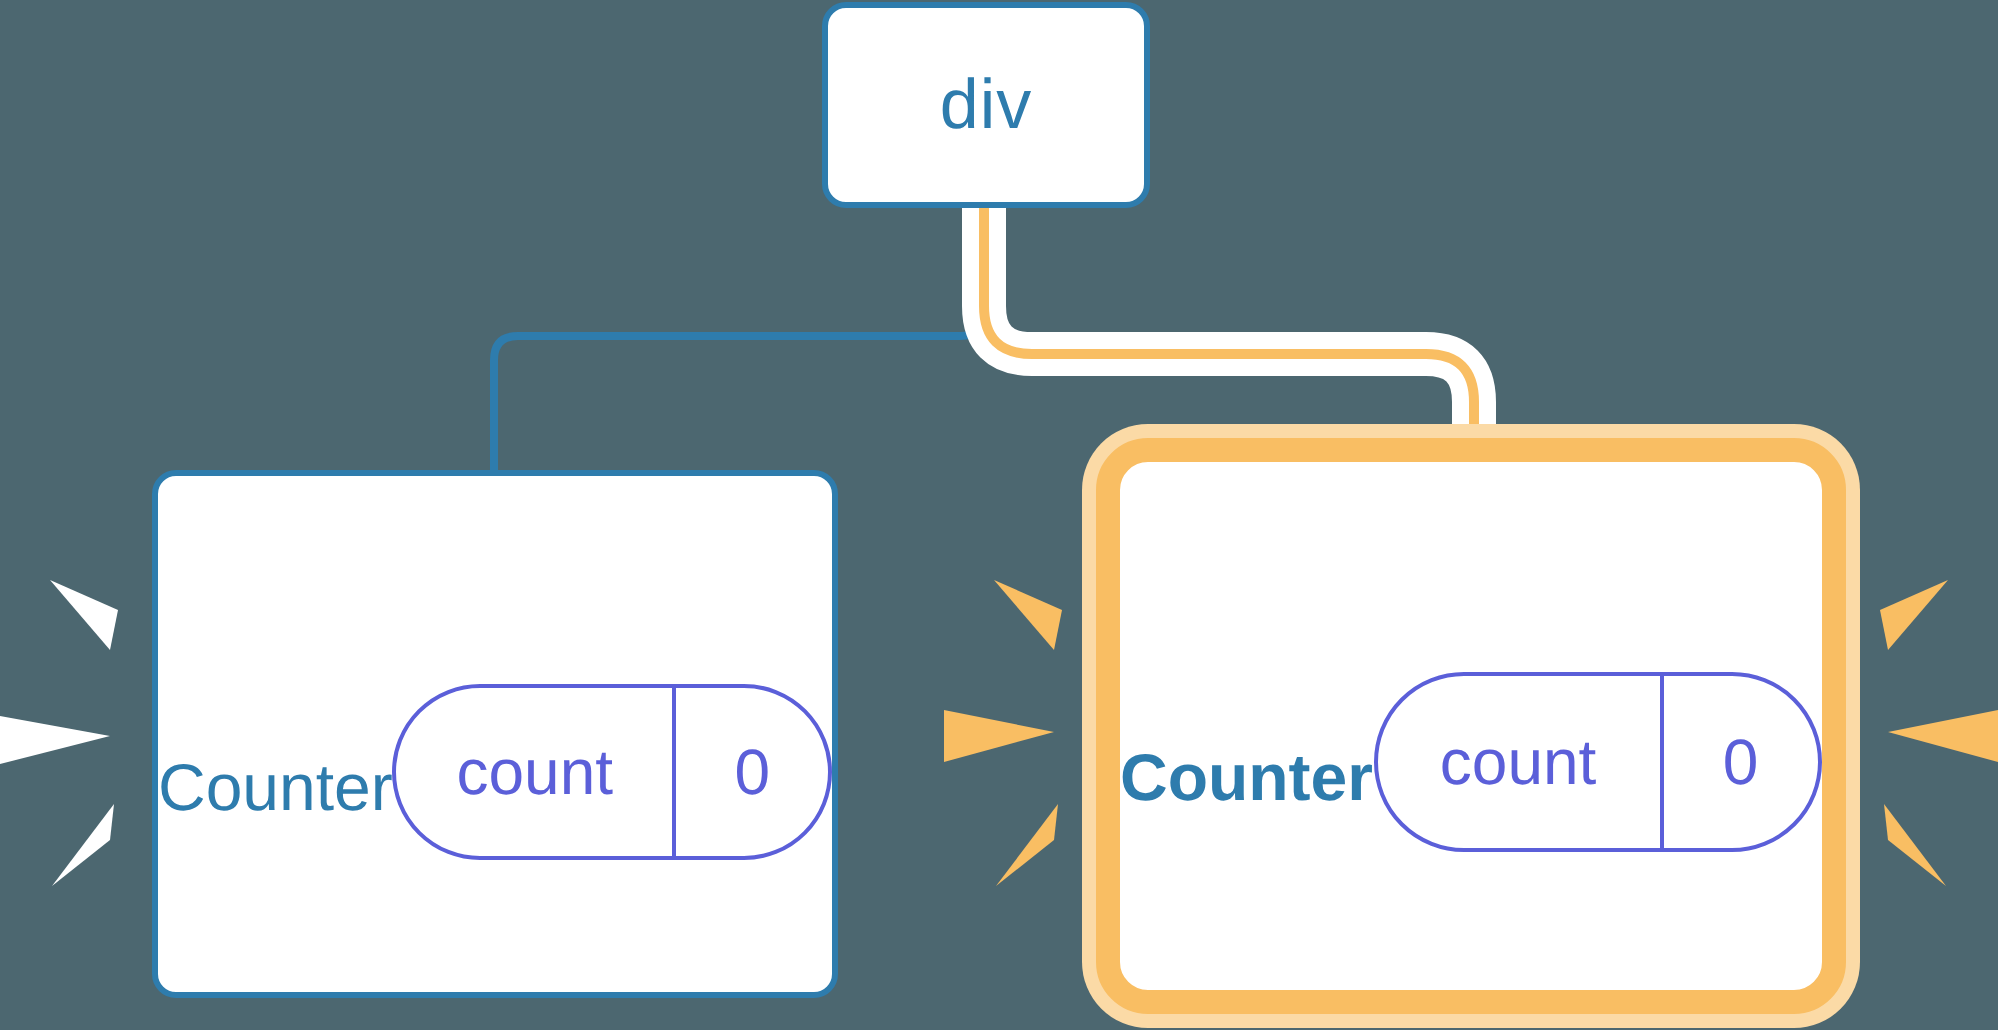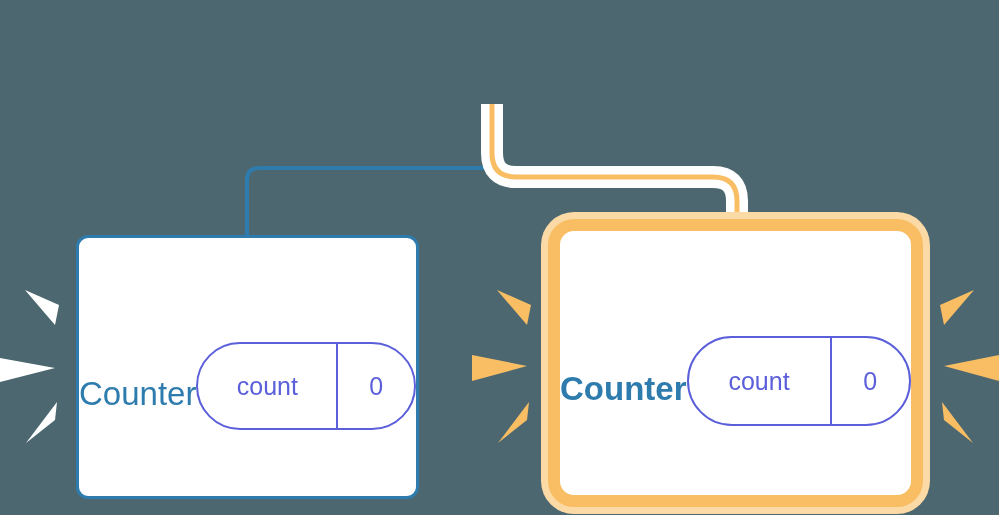--- a/index.html
+++ b/index.html
@@ -121,21 +121,21 @@
     width: 265px;
     height: 90px;
     border-radius: 45px;
   }
   .pill-key,
   .pill-val {
     display: flex;
     align-items: center;
     justify-content: center;
     color: #5b5fd9;
-    font-size: 25px;
+    font-size: 32px;
     line-height: 1;
   }
   .pill-key {
     flex: 0 0 64%;
     border-right: 2px solid #5b5fd9;
   }
   .pill-val {
     flex: 1 1 auto;
   }
 </style>
@@ -167,20 +167,23 @@
       <polygon points="498,443 527,420 529,402"></polygon>
     </g>
 
     <g fill="#f9be63">
       <polygon points="974,290 940,305 944,325"></polygon>
       <polygon points="999,355 944,366 999,381"></polygon>
       <polygon points="973,443 944,420 942,402"></polygon>
     </g>
   </svg>
 
+  <div class="node-root">
+    <span class="root-label">div</span>
+  </div>
 
   <div class="card card-plain">
     <div class="card-title">Counter</div>
     <div class="pill">
       <div class="pill-key">count</div>
       <div class="pill-val">0</div>
     </div>
   </div>
 
   <div class="card card-highlight">

